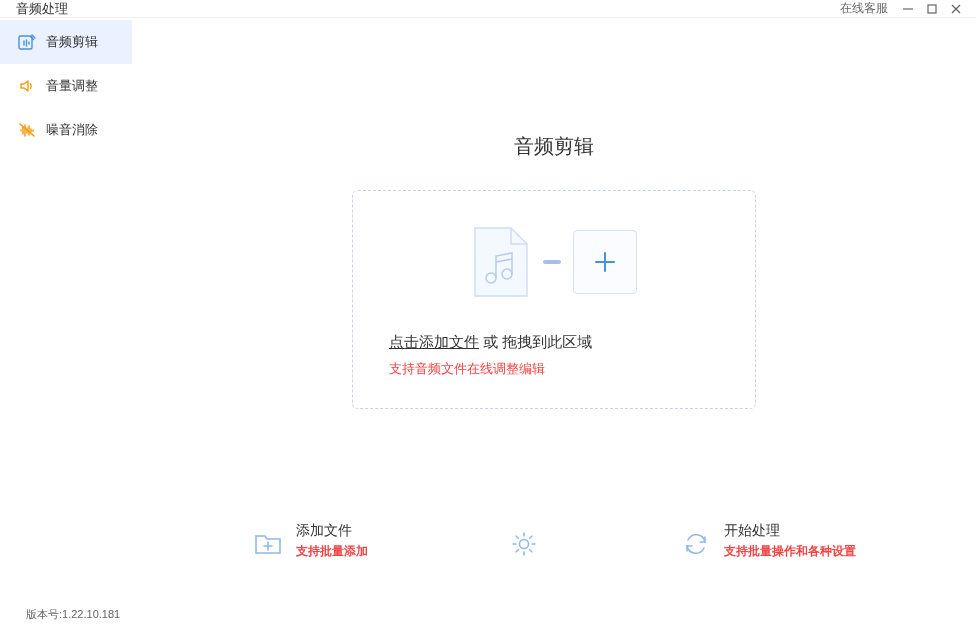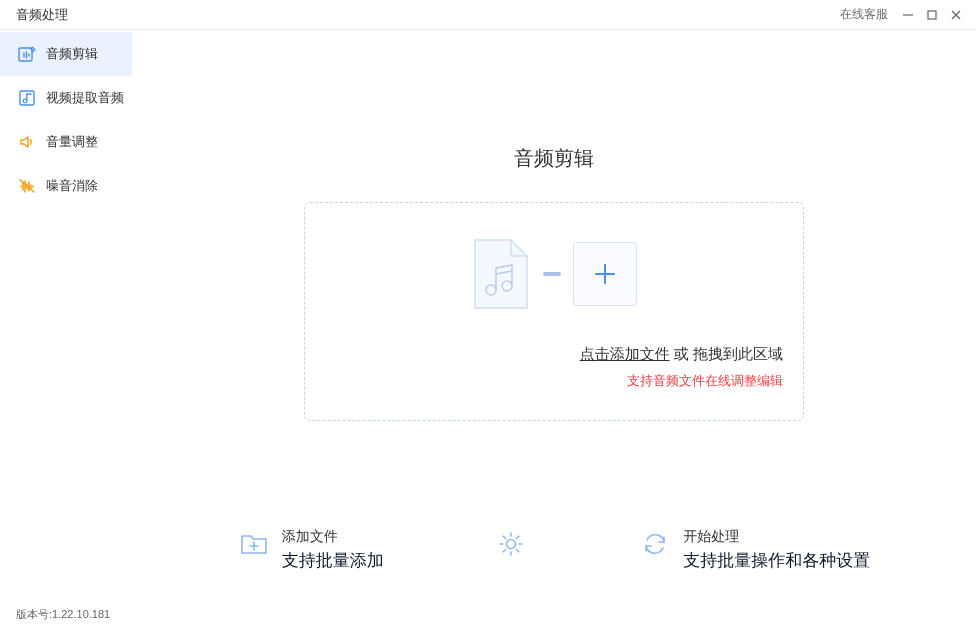--- a/index.html
+++ b/index.html
@@ -9,21 +9,21 @@
     }
     body {
       font-family: "Microsoft YaHei", "PingFang SC", sans-serif;
       background: #fff;
       width: 976px;
       height: 626px;
       overflow: hidden;
       position: relative;
     }
     .titlebar {
-      height: 30px;
+      height: 18px;
       display: flex;
       align-items: center;
       justify-content: space-between;
       padding: 0 8px 0 16px;
       border-bottom: 1px solid #f0f0f0;
     }
     .titlebar-title {
       font-size: 13px;
       color: #333;
       font-weight: 500;
@@ -86,26 +86,26 @@
       padding: 0 40px;
     }
     .page-title {
       text-align: center;
       font-size: 20px;
       color: #333;
       margin-top: 115px;
       font-weight: 400;
     }
     .dropzone {
-      width: 500px;
+      width: 404px;
       margin: 30px auto 0;
       border: 1.5px dashed #c5d3ea;
       border-radius: 6px;
-      padding: 35px 20px 30px;
-      text-align: right;
+      padding: 35px 36px 30px;
+      text-align: left;
       cursor: pointer;
     }
     .dropzone-icons {
       display: flex;
       align-items: center;
       justify-content: center;
       gap: 12px;
       margin-bottom: 35px;
     }
     .file-icon-box {
@@ -149,52 +149,53 @@
       position: absolute;
       bottom: 30px;
       left: 0;
       right: 0;
       display: flex;
       justify-content: space-around;
       padding: 0 50px;
     }
     .step {
       display: flex;
-      align-items: flex-start;
+      align-items: flex-end;
       gap: 12px;
       cursor: pointer;
     }
     .step-icon {
       width: 32px;
       height: 32px;
       display: flex;
       align-items: center;
       justify-content: center;
     }
     .step-text {
       display: flex;
       flex-direction: column;
       gap: 3px;
     }
     .step-title {
       font-size: 14px;
       color: #333;
     }
     .step-desc {
-      font-size: 17px;
-      color: #0f172a;
+      font-size: 12px;
+      color: #ef4444;
+      font-weight: bold;
     }
     .footer {
       position: absolute;
       bottom: 0;
       left: 0;
       height: 24px;
       display: flex;
       align-items: center;
-      padding-left: 16px;
+      padding-left: 26px;
       font-size: 11px;
       color: #666;
     }
   </style>
 </head>
 <body>
 
 <div class="titlebar">
   <div class="titlebar-title">音频处理</div>
   <div class="titlebar-right">
@@ -227,30 +228,20 @@
             <rect x="1" y="3" width="13" height="13" rx="1.5" fill="none" stroke="#4a90e2" stroke-width="1.4"></rect>
             <path d="M6 8 L6 12 M8.5 7 L8.5 13 M11 9 L11 11" stroke="#4a90e2" stroke-width="1.4" stroke-linecap="round"></path>
             <line x1="14" y1="2" x2="17" y2="5" stroke="#4a90e2" stroke-width="1.4" stroke-linecap="round"></line>
             <line x1="12.5" y1="3.5" x2="15.5" y2="6.5" stroke="#4a90e2" stroke-width="1.4" stroke-linecap="round"></line>
           </svg>
       </span>
       <span>音频剪辑</span>
     </div>
 
 
-    <div class="sidebar-item">
-      <span class="sidebar-icon">
-        <svg width="18" height="18" viewBox="0 0 18 18">
-            <rect x="2" y="2" width="14" height="14" rx="1.5" fill="none" stroke="#4a90e2" stroke-width="1.4"></rect>
-            <circle cx="7" cy="12" r="1.8" fill="none" stroke="#4a90e2" stroke-width="1.2"></circle>
-            <path d="M8.8 12 L8.8 5 L13 5" fill="none" stroke="#4a90e2" stroke-width="1.4" stroke-linecap="round"></path>
-          </svg>
-      </span>
-      <span>视频提取音频</span>
-    </div>
 
 
     <div class="sidebar-item">
       <span class="sidebar-icon">
         <svg width="18" height="18" viewBox="0 0 18 18">
             <path d="M3 7 L6 7 L10 4 L10 14 L6 11 L3 11 Z" fill="none" stroke="#f39c12" stroke-width="1.4" stroke-linejoin="round"></path>
             <path d="M12.5 6.5 Q14 9 12.5 11.5" fill="none" stroke="#f39c12" stroke-width="1.4" stroke-linecap="round"></path>
           </svg>
       </span>
       <span>音量调整</span>

